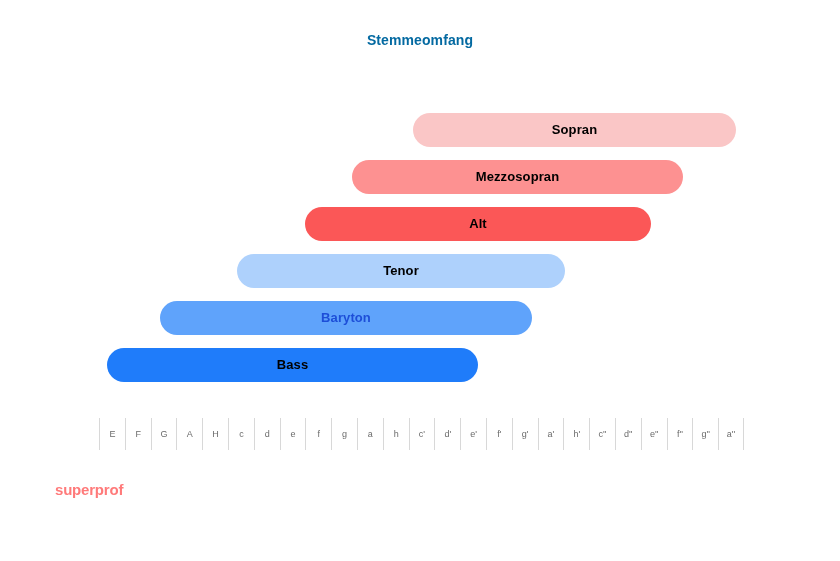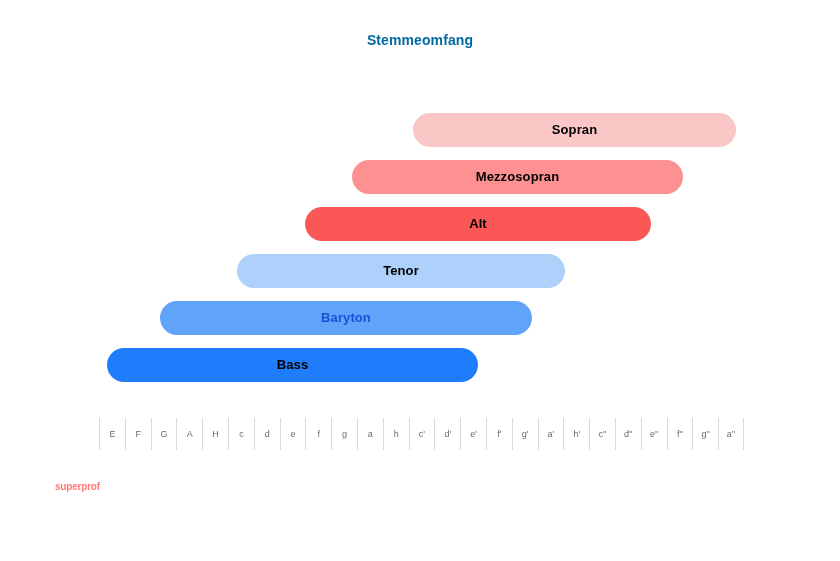--- a/index.html
+++ b/index.html
@@ -94,21 +94,21 @@
   }
   .note-cell:last-child {
     border-right: 1px solid #d8d8d8;
   }
 
   
   #superprof-logo {
     position: absolute;
     left: 55px;
     top: 481px;
-    font-size: 10px;
+    font-size: 15px;
     font-weight: bold;
     color: #ff7a7a;
     letter-spacing: -0.2px;
   }
 </style>
 </head>
 <body>
 
 <div id="infographic">
 

